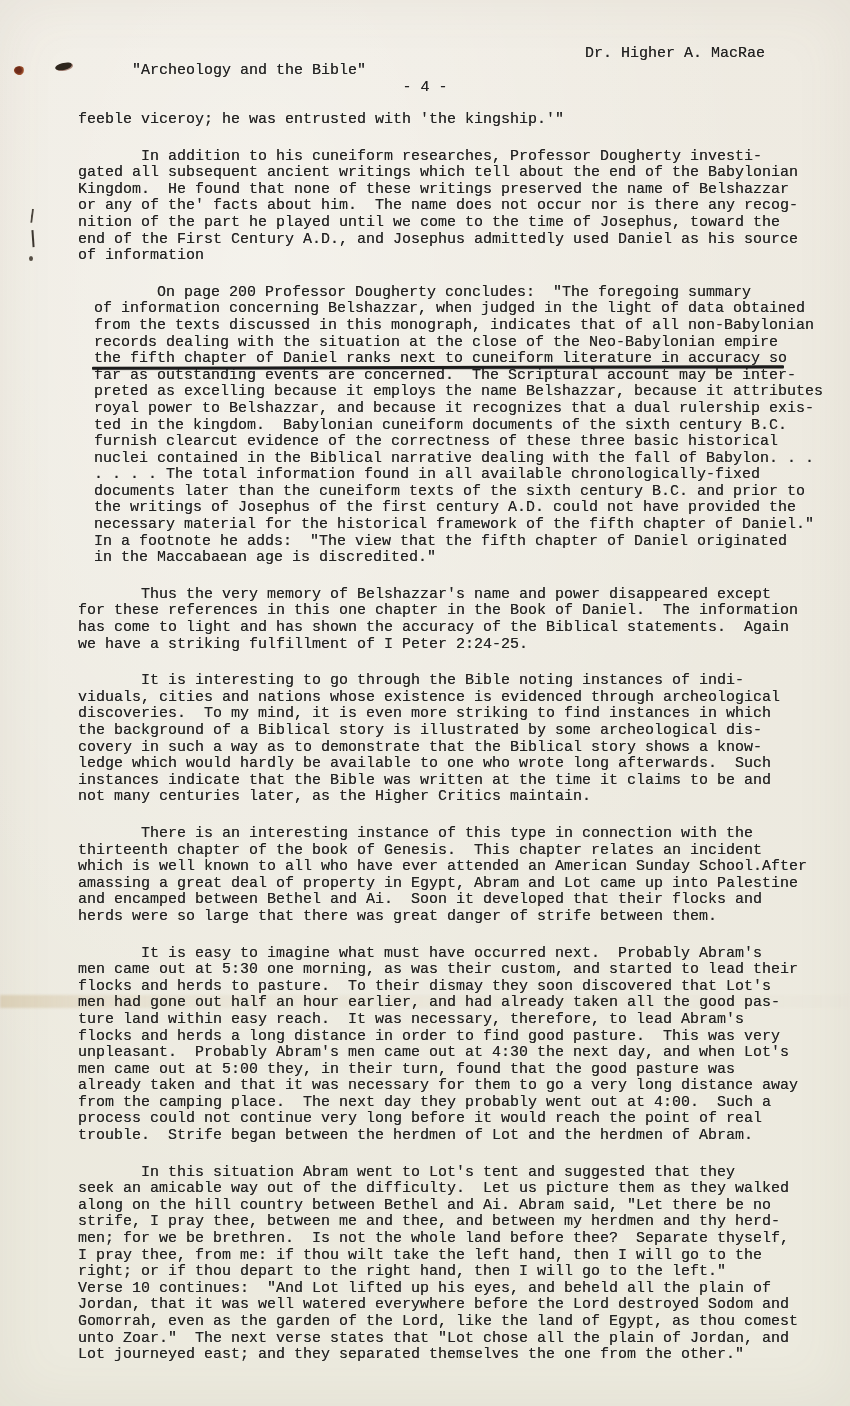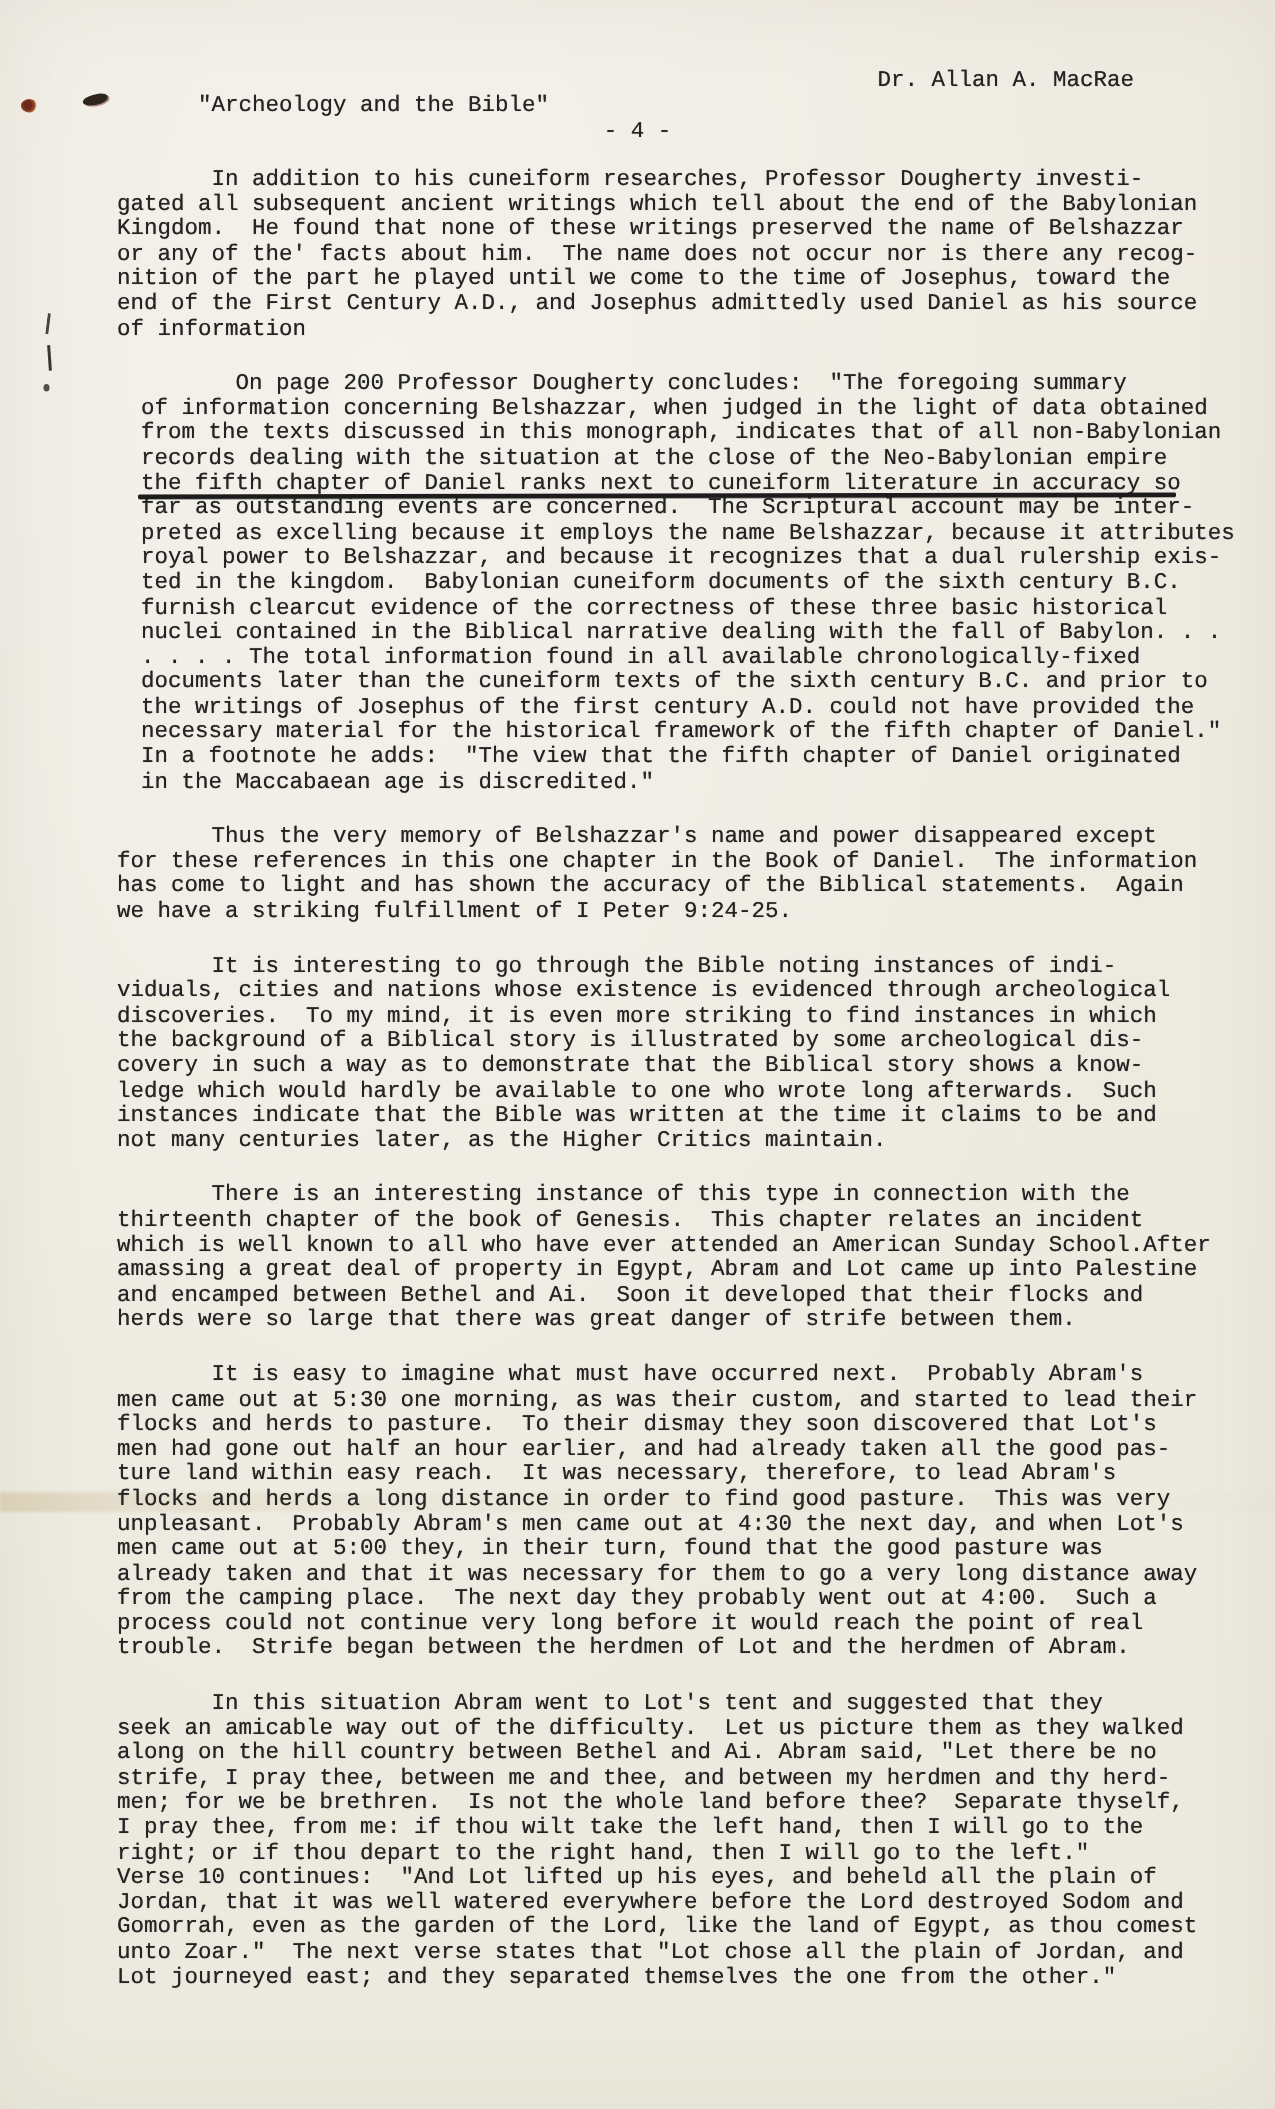--- a/index.html
+++ b/index.html
@@ -85,24 +85,25 @@
   <div class="margin-tick-1"></div>
   <div class="margin-tick-2"></div>
   <div class="margin-tick-3"></div>
   <div class="crease"></div>
 
   <div class="pagenum">- 4 -</div>
 
   <div class="content">
     <div class="hdr">
       <span>"Archeology and the Bible"</span>
-      <span class="hdr-author">Dr. Allan A. MacRae</span>
+      <span class="hdr-author">Dr. Higher A. MacRae</span>
     </div>
 
     <div class="body">
+      <p class="para">feeble viceroy; he was entrusted with 'the kingship.'"</p>
 
       <p class="para">       In addition to his cuneiform researches, Professor Dougherty investi-
 gated all subsequent ancient writings which tell about the end of the Babylonian
 Kingdom.  He found that none of these writings preserved the name of Belshazzar
 or any of the' facts about him.  The name does not occur nor is there any recog-
 nition of the part he played until we come to the time of Josephus, toward the
 end of the First Century A.D., and Josephus admittedly used Daniel as his source
 of information</p>
 
       <div class="para-wrap">
@@ -122,21 +123,21 @@
 the writings of Josephus of the first century A.D. could not have provided the
 necessary material for the historical framework of the fifth chapter of Daniel."
 In a footnote he adds:  "The view that the fifth chapter of Daniel originated
 in the Maccabaean age is discredited."</p>
         <div class="hand-underline"></div>
       </div>
 
       <p class="para">       Thus the very memory of Belshazzar's name and power disappeared except
 for these references in this one chapter in the Book of Daniel.  The information
 has come to light and has shown the accuracy of the Biblical statements.  Again
-we have a striking fulfillment of I Peter 9:24-25.</p>
+we have a striking fulfillment of I Peter 2:24-25.</p>
 
       <p class="para">       It is interesting to go through the Bible noting instances of indi-
 viduals, cities and nations whose existence is evidenced through archeological
 discoveries.  To my mind, it is even more striking to find instances in which
 the background of a Biblical story is illustrated by some archeological dis-
 covery in such a way as to demonstrate that the Biblical story shows a know-
 ledge which would hardly be available to one who wrote long afterwards.  Such
 instances indicate that the Bible was written at the time it claims to be and
 not many centuries later, as the Higher Critics maintain.</p>
 

